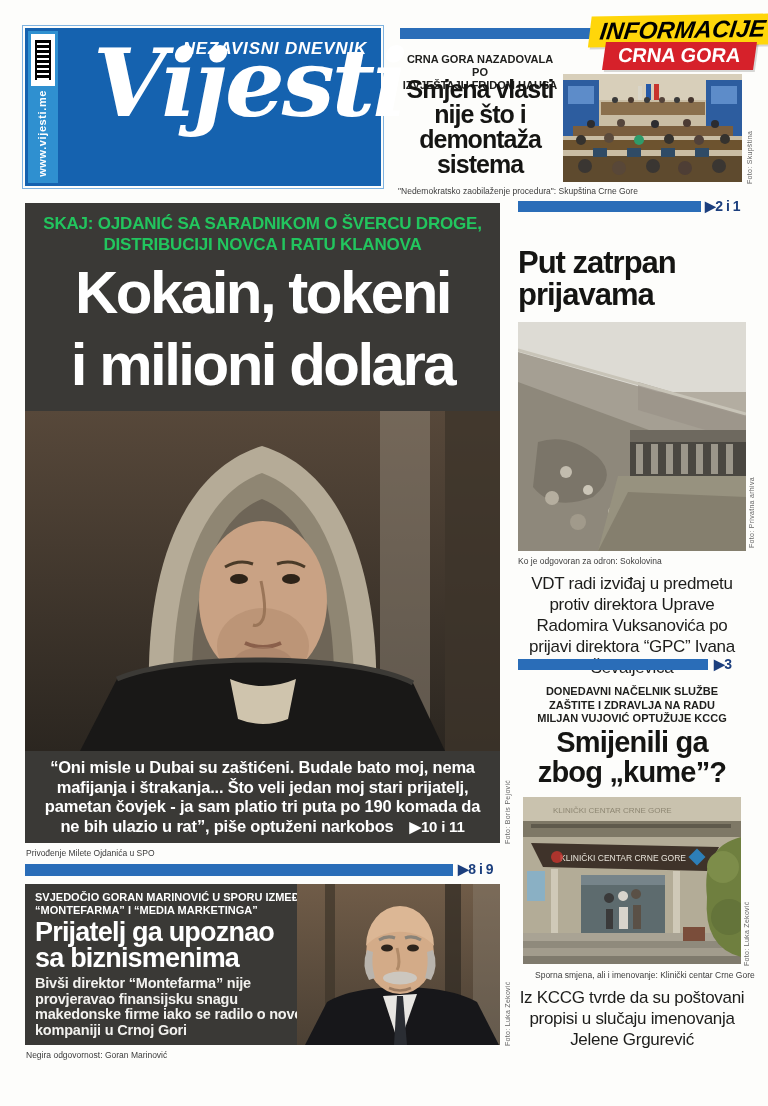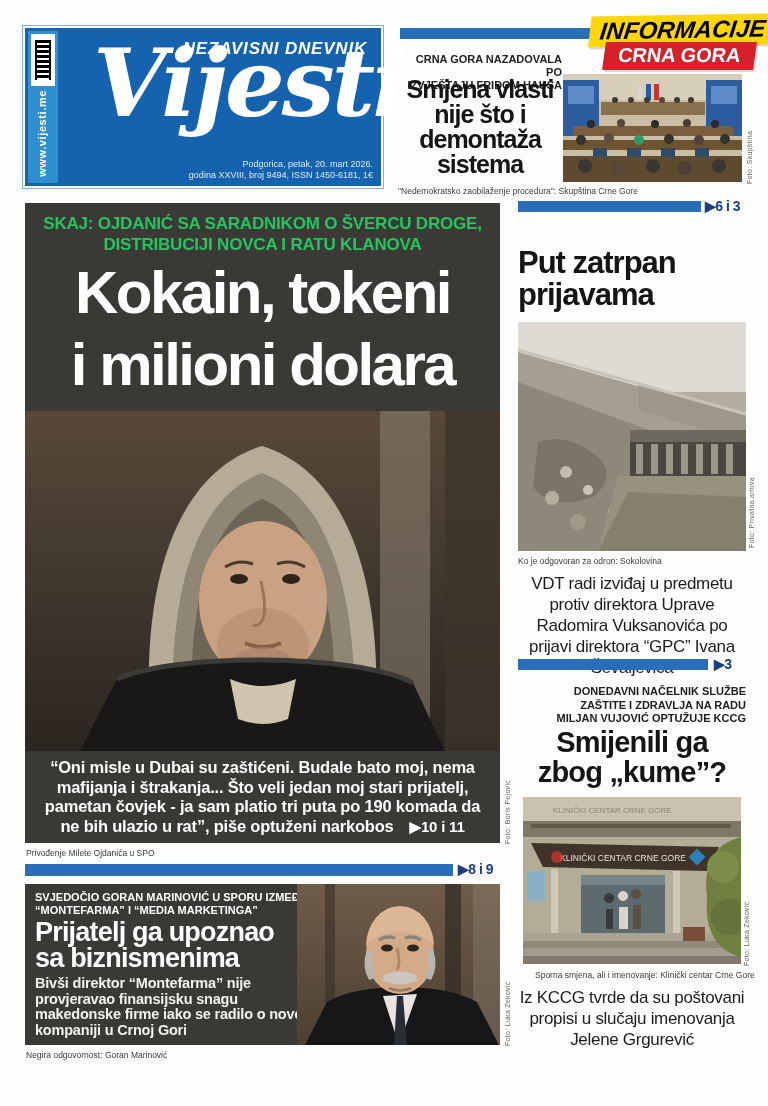--- a/index.html
+++ b/index.html
@@ -23,21 +23,21 @@
                font-style:italic; font-weight:bold; font-size:94px; line-height:1; letter-spacing:-3px; }
   .mast-dates { position:absolute; right:8px; bottom:5px; text-align:right; color:#dcebf8;
                 font-size:9px; line-height:11px; }
 
   
   .bluebar { position:absolute; height:11px; background:#2a6db8; }
   .pageref { position:absolute; font-weight:bold; color:#1c3f7e; font-size:14px; letter-spacing:-0.5px; }
   .caption { position:absolute; font-size:8.5px; color:#3c3c3c; }
   .credit  { position:absolute; writing-mode:vertical-rl; transform:rotate(180deg);
              font-size:7px; color:#666; letter-spacing:.3px; }
-  .kicker-dark { text-align:right; font-weight:bold; color:#20201e; font-size:11px; line-height:13px; }
+  .kicker-dark { text-align:center; font-weight:bold; color:#20201e; font-size:11px; line-height:13px; }
   svg { display:block; }
 
   
   .top-bar { left:400px; top:28px; width:340px; }
   .top-ref { left:744px; top:25px; color:#2d6fba; }
   .badge { position:absolute; left:590px; top:15px; }
   .badge-yellow { display:inline-block; background:#ffd60a; color:#000; font-style:italic; font-weight:bold;
                   font-size:24px; padding:1px 10px 2px; transform:skewX(-8deg) rotate(-1deg);
                   box-shadow:2px 2px 0 rgba(0,0,0,.15); }
   .badge-red { display:block; width:fit-content; margin:-4px 0 0 14px; background:#d6212a; color:#fff;
@@ -105,24 +105,20 @@
 
   <div class="masthead">
     <div class="mast-strip">
       <div class="logo-box">
         <div class="logo-mark"></div>
       </div>
       <div class="url-vert">www.vijesti.me</div>
     </div>
     <div class="tagline">NEZAVISNI DNEVNIK</div>
     <div class="logo-word">Vijesti</div>
-    <div class="mast-dates">
-      <div>Podgorica, petak, 20. mart 2026.</div>
-      <div>godina XXVIII, broj 9494, ISSN 1450-6181, 1€</div>
-    </div>
   </div>
 
   <div class="bluebar top-bar"></div>
   <div class="pageref top-ref">▶5</div>
 
   <div class="badge">
     <span class="badge-yellow">INFORMACIJE</span>
     <span class="badge-red">CRNA GORA</span>
   </div>
 
@@ -268,21 +264,21 @@
     <div class="bl-headline">
       <div>Prijatelj ga upoznao</div>
       <div>sa biznismenima</div>
     </div>
     <div class="bl-deck">Bivši direktor “Montefarma” nije provjeravao finansijsku snagu makedonske firme iako se radilo o novoj kompaniji u Crnoj Gori</div>
   </div>
   <div class="caption bl-caption">Negira odgovornost: Goran Marinović</div>
   <div class="credit bl-credit">Foto: Luka Zeković</div>
 
   <div class="bluebar r1-bar"></div>
-  <div class="pageref r1-ref">▶6 i 3</div>
+  <div class="pageref r1-ref">▶2 i 1</div>
   <div class="r1-headline">
     <div>Put zatrpan</div>
     <div>prijavama</div>
   </div>
   <div class="r1-photo">
     <svg width="228" height="229" viewBox="0 0 228 229">
       <rect width="228" height="229" fill="#b3ada1"></rect>
       <rect width="228" height="70" fill="#dddbd4"></rect>
       <path d="M0,30 L228,95 L228,229 L0,229 Z" fill="#a59f93"></path>
       <path d="M0,60 L150,115 L90,229 L0,229 Z" fill="#8e887b"></path>

